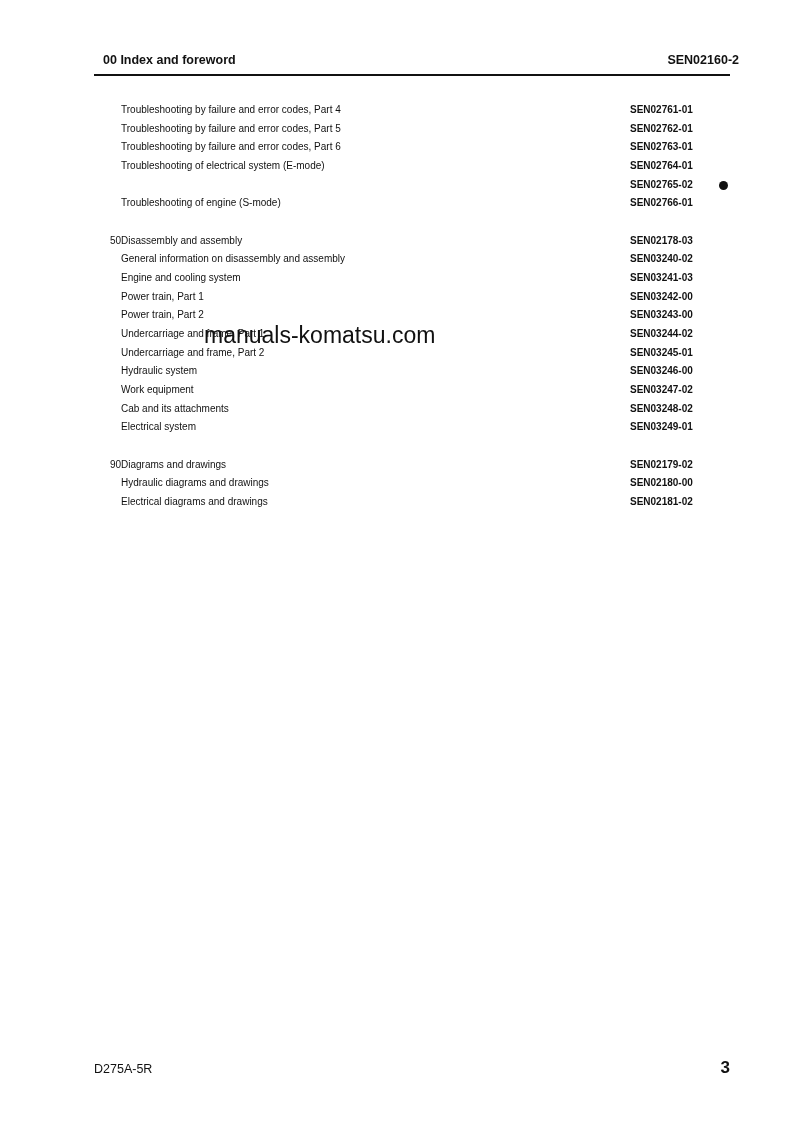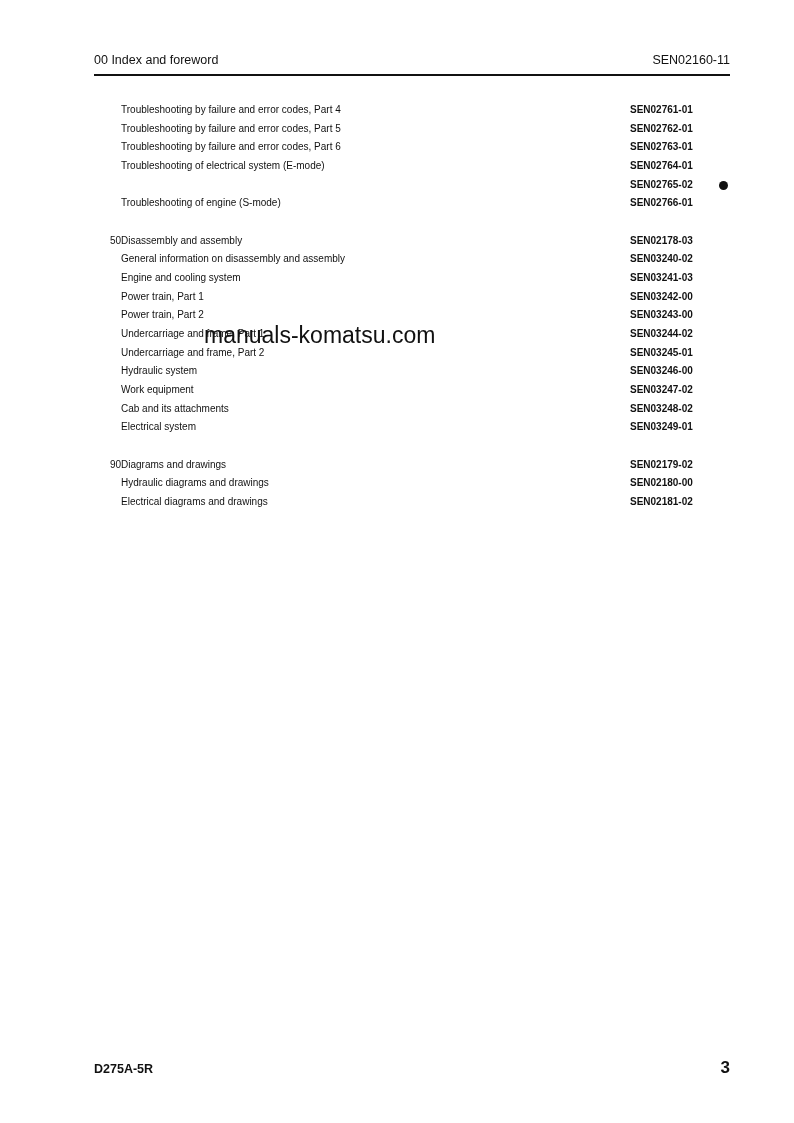--- a/index.html
+++ b/index.html
@@ -1,40 +1,40 @@
 <!DOCTYPE html>
 <html><head>
   <meta charset="utf-8">
   <style>
     html, body { margin: 0; padding: 0; background: #ffffff; }
     body { width: 794px; height: 1123px; position: relative; overflow: hidden;
            font-family: "Liberation Sans", sans-serif; color: #111; }
-    .header { position: absolute; left: 94px; top: 53px; width: 636px; height: 16px;
-              font-size: 12.5px; font-weight: normal; }
+    .header { position: absolute; left: 103px; top: 53px; width: 636px; height: 16px;
+              font-size: 12.5px; font-weight: bold; }
     .header .left { position: absolute; left: 0; top: 0; }
     .header .right { position: absolute; right: 0; top: 0; }
     .rule { position: absolute; left: 94px; top: 74px; width: 636px; height: 2px; background: #111; }
     .toc { position: absolute; left: 0; top: 0; width: 794px; }
     .row { position: absolute; left: 0; width: 794px; height: 18px; font-size: 10px; line-height: 18px; }
     .row .num { position: absolute; left: 101px; width: 20px; text-align: right; }
     .row .title { position: absolute; left: 121px; white-space: nowrap; }
     .row .code { position: absolute; left: 630px; white-space: nowrap; font-weight: bold; }
     .row .mark { position: absolute; left: 719px; top: 5px; width: 9px; height: 9px;
                  border-radius: 50%; background: #111; }
     .watermark { position: absolute; left: 204px; top: 286px; font-size: 23px; color: #111;
                  white-space: nowrap; margin-top: 36px; }
-    .footer-left { position: absolute; left: 94px; top: 1062px; font-size: 12.5px; font-weight: bold; }
+    .footer-left { position: absolute; left: 94px; top: 1062px; font-size: 12.5px; font-weight: normal; }
     .footer-right { position: absolute; right: 64px; top: 1058px; font-size: 17px; font-weight: bold; }
   </style>
 </head>
 <body>
 
 <div class="header">
   <span class="left">00 Index and foreword</span>
-  <span class="right">SEN02160-11</span>
+  <span class="right">SEN02160-2</span>
 </div>
 <div class="rule"></div>
 
 <div class="toc">
 
   <div class="row" style="top:101px">
     <span class="title">Troubleshooting by failure and error codes, Part 4</span>
     <span class="code">SEN02761-01</span>
   </div>
   <div class="row" style="top:120px">

